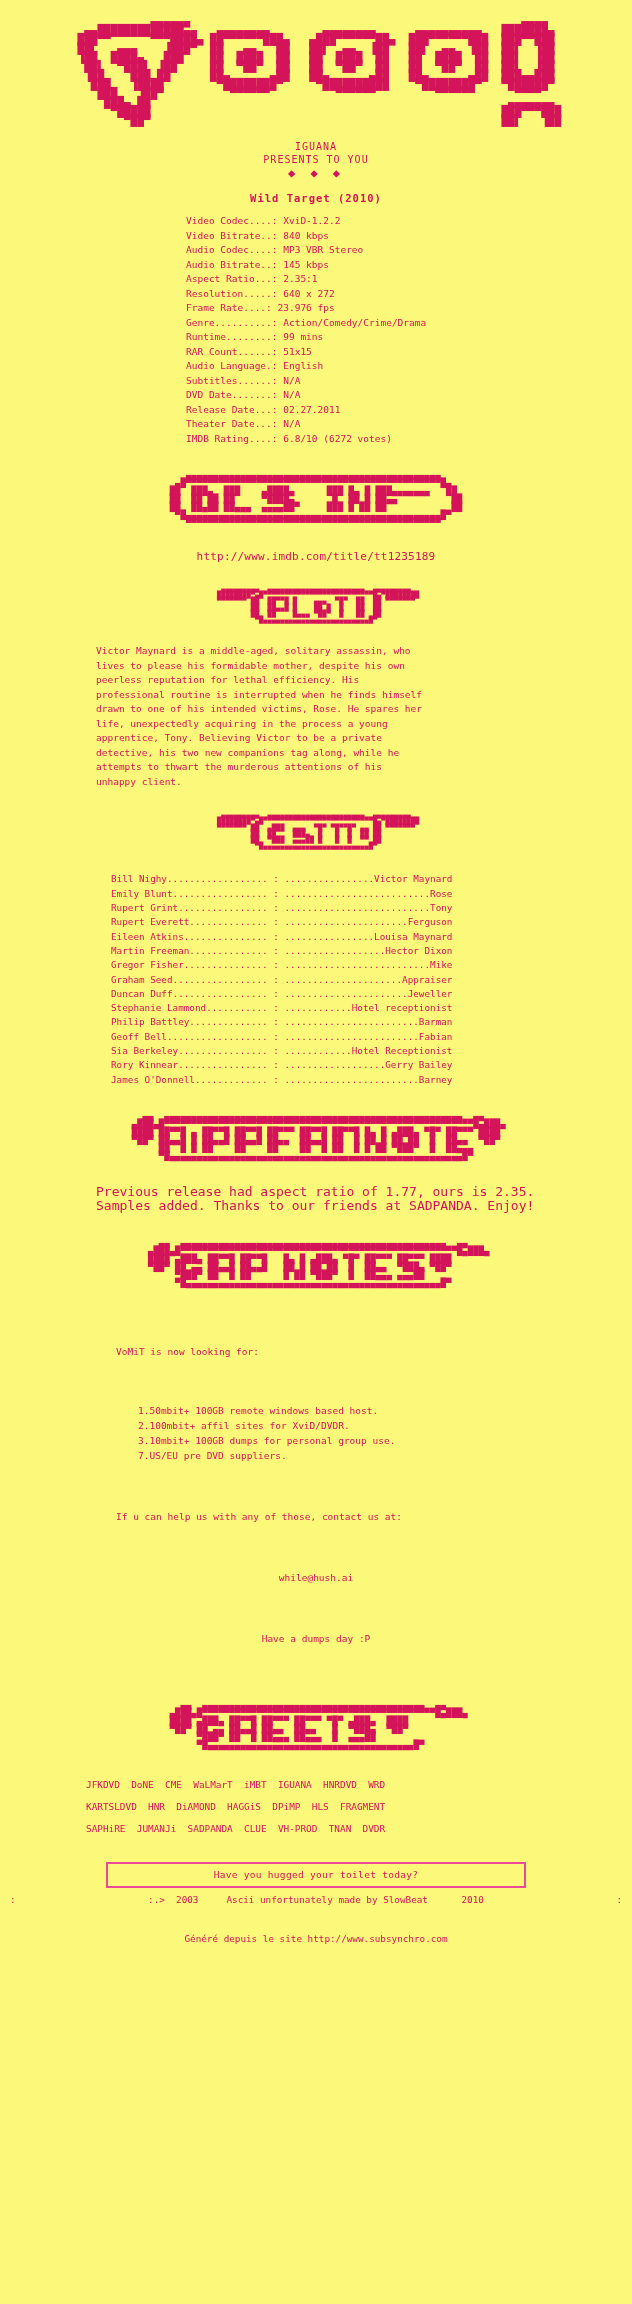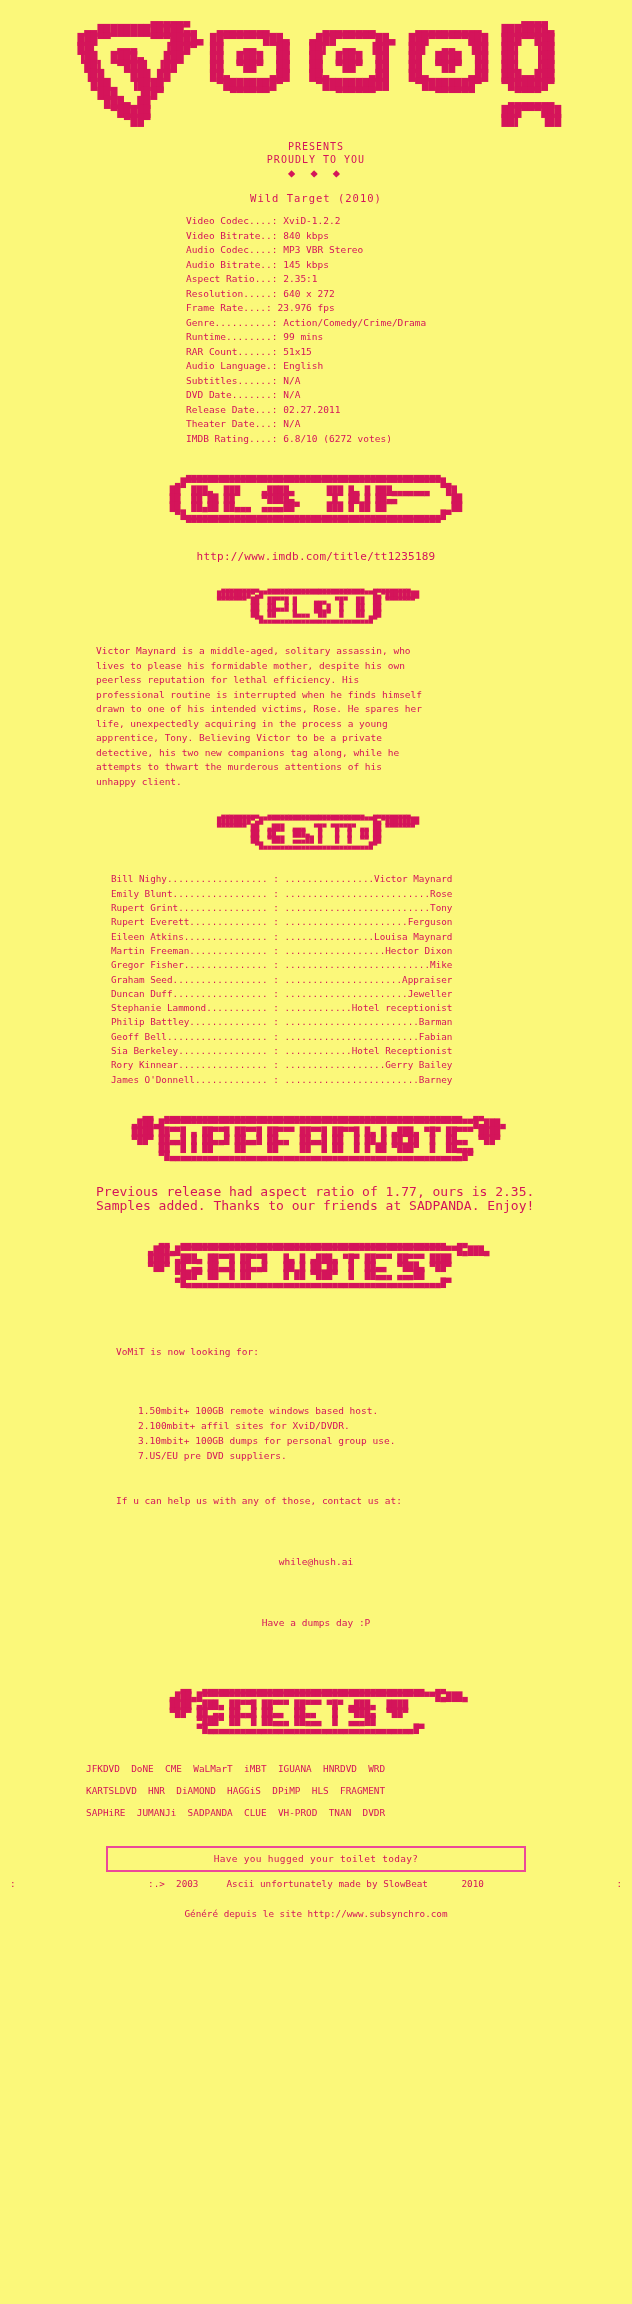--- a/index.html
+++ b/index.html
@@ -44,21 +44,21 @@
     text-align: center;
     color: #d4145a;
     font-size: 12px;
     line-height: 14px;
     letter-spacing: 4px;
   }
   .rls-title {
     text-align: center;
     color: #d4145a;
     font-size: 10.5px;
-    font-weight: normal;
+    font-weight: bold;
     margin-top: 12px;
     margin-bottom: 10px;
     letter-spacing: 1px;
   }
   .info-table {
     width: 260px;
     margin: 0 auto;
     color: #d4145a;
     font-size: 9.5px;
     line-height: 14.5px;
@@ -154,21 +154,21 @@
     justify-content: space-between;
     padding: 0 10px;
   }
   .sig-left { white-space: pre; }
   .sig-mid { white-space: pre; }
   .sig-right { white-space: pre; }
   .genere {
     text-align: center;
     color: #d4145a;
     font-size: 9.3px;
-    margin-top: 19px;
+    margin-top: 28px;
     padding-bottom: 10px;
   }
 </style>
 </head>
 <body>
 
 <div class="page">
 
   <div class="logo-wrap">
     <pre class="logo">            ▄▄▄▄▄▄                                                  ▄▄▄▄
@@ -179,22 +179,22 @@
   ██▌  ▀███▌ ▐██     ██  ▀██▀  ██   ██  ▀██▀  ██   ██  ▀██▀  ██  ██▌  ▐██
   ▐██    ███ ██      ██▄      ▄██   ██▄      ▄██   ██▄      ▄██  ███▄▄███
    ███   ▐████        ▀████████▀     ▀██████████    ▀████████▀   ▀██████▀
     ███   ▐██▀          ▀▀▀▀▀▀          ▀▀▀▀▀▀         ▀▀▀▀▀▀      ▀▀▀▀
      ███▄ ██                                                      ▄▄▄▄▄▄▄
       ▀█████                                                     ███▀▀▀███
         ▀██▀                                                     ██▌   ▐██</pre>
   </div>
 
   <div class="proudly">
-    <div>PRESENTS</div>
-    <div>PROUDLY TO YOU</div>
+    <div>IGUANA</div>
+    <div>PRESENTS TO YOU</div>
   </div>
   <div class="diamonds">◆ ◆ ◆</div>
 
   <div class="rls-title">Wild Target  (2010)</div>
   <div class="info-table"><div class="info-row"><span>Video Codec....:</span><span> XviD-1.2.2</span></div><div class="info-row"><span>Video Bitrate..:</span><span> 840 kbps</span></div><div class="info-row"><span>Audio Codec....:</span><span> MP3 VBR Stereo</span></div><div class="info-row"><span>Audio Bitrate..:</span><span> 145 kbps</span></div><div class="info-row"><span>Aspect Ratio...:</span><span> 2.35:1</span></div><div class="info-row"><span>Resolution.....:</span><span> 640 x 272</span></div><div class="info-row"><span>Frame Rate....:</span><span> 23.976 fps</span></div><div class="info-row"><span>Genre..........:</span><span> Action/Comedy/Crime/Drama</span></div><div class="info-row"><span>Runtime........:</span><span> 99 mins</span></div><div class="info-row"><span>RAR Count......:</span><span> 51x15</span></div><div class="info-row"><span>Audio Language.:</span><span> English</span></div><div class="info-row"><span>Subtitles......:</span><span> N/A</span></div><div class="info-row"><span>DVD Date.......:</span><span> N/A</span></div><div class="info-row"><span>Release Date...:</span><span> 02.27.2011</span></div><div class="info-row"><span>Theater Date...:</span><span> N/A</span></div><div class="info-row"><span>IMDB Rating....:</span><span> 6.8/10 (6272 votes)</span></div></div>
 
   <div class="heading-block">
     <pre class="heading-art heading-big">   ▄▄▄▄▄▄▄▄▄▄▄▄▄▄▄▄▄▄▄▄▄▄▄▄▄▄▄▄▄▄▄▄▄▄▄▄▄▄▄▄▄▄▄▄▄▄▄
  ▄█▀▀▀▀▀▀▀▀▀▀▀▀▀▀▀▀▀▀▀▀▀▀▀▀▀▀▀▀▀▀▀▀▀▀▀▀▀▀▀▀▀▀▀▀▀▀▀█▄
 ██  ███▄  ███    ▄████▄      ███ █▄ █ ███▄▄▄▄▄▄▄   ██
@@ -249,21 +249,21 @@
     <pre class="heading-art heading-big">   ▄▄  ▄▄▄▄▄▄▄▄▄▄▄▄▄▄▄▄▄▄▄▄▄▄▄▄▄▄▄▄▄▄▄▄▄▄▄▄▄▄▄▄▄▄▄▄▄▄▄▄▄  ▄▄
  ▄███▄█▀▀▀▀▀▀▀▀▀▀▀▀▀▀▀▀▀▀▀▀▀▀▀▀▀▀▀▀▀▀▀▀▀▀▀▀▀▀▀▀▀▀▀▀▀▀▀▀▀▀▀█▄███▄
  ████ ▄███▄ ██▀▀█ ██▀▀█   █▄ █ ▄███▄ ▀█▀ ██▀▀▀ ██▀▀▀ ████
  ▀██▀ ██ ▄▄ ██▄▄█ ██▄▄█   ██ █ ██ ██  █  ██▄▄  ▀███▄ ▀██▀
       ▀███▀ ██  █ ██      █ ██ ▀███▀  █  ██▄▄▄ ▄▄▄██
       ▀█▄▄▄▄▄▄▄▄▄▄▄▄▄▄▄▄▄▄▄▄▄▄▄▄▄▄▄▄▄▄▄▄▄▄▄▄▄▄▄▄▄▄▄▄▄▄▄█▀</pre>
   </div>
   <div class="grp">
     <div>VoMiT is now looking for:</div>
     <div style="margin-top:14px; padding-left:22px;"><div>1.50mbit+ 100GB remote windows based host.</div><div>2.100mbit+ affil sites for XviD/DVDR.</div><div>3.10mbit+ 100GB dumps for personal group use.</div><div>7.US/EU pre DVD suppliers.</div></div>
-    <div style="">If u can help us with any of those, contact us at:</div>
+    <div style="margin-top:16px;">If u can help us with any of those, contact us at:</div>
     <span class="center" style="margin-top:16px;">while@hush.ai</span>
     <span class="center" style="margin-top:16px;">Have a dumps day :P</span>
   </div>
 
   <div class="heading-block">
     <pre class="heading-art heading-big">   ▄▄  ▄▄▄▄▄▄▄▄▄▄▄▄▄▄▄▄▄▄▄▄▄▄▄▄▄▄▄▄▄▄▄▄▄▄▄▄▄▄▄▄▄  ▄▄
  ▄███▄█▀▀▀▀▀▀▀▀▀▀▀▀▀▀▀▀▀▀▀▀▀▀▀▀▀▀▀▀▀▀▀▀▀▀▀▀▀▀▀▀▀▀▀█▄███▄
  ████ ▄███▄ ██▀▀█ ██▀▀▀ ██▀▀▀ ▀█▀ ▄███▄  ████
  ▀██▀ ██ ▄▄ ██▄▄█ ██▄▄  ██▄▄   █  ▀███▄  ▀██▀
       ▀███▀ ██  █ ██▄▄▄ ██▄▄▄  █  ▄▄▄██

